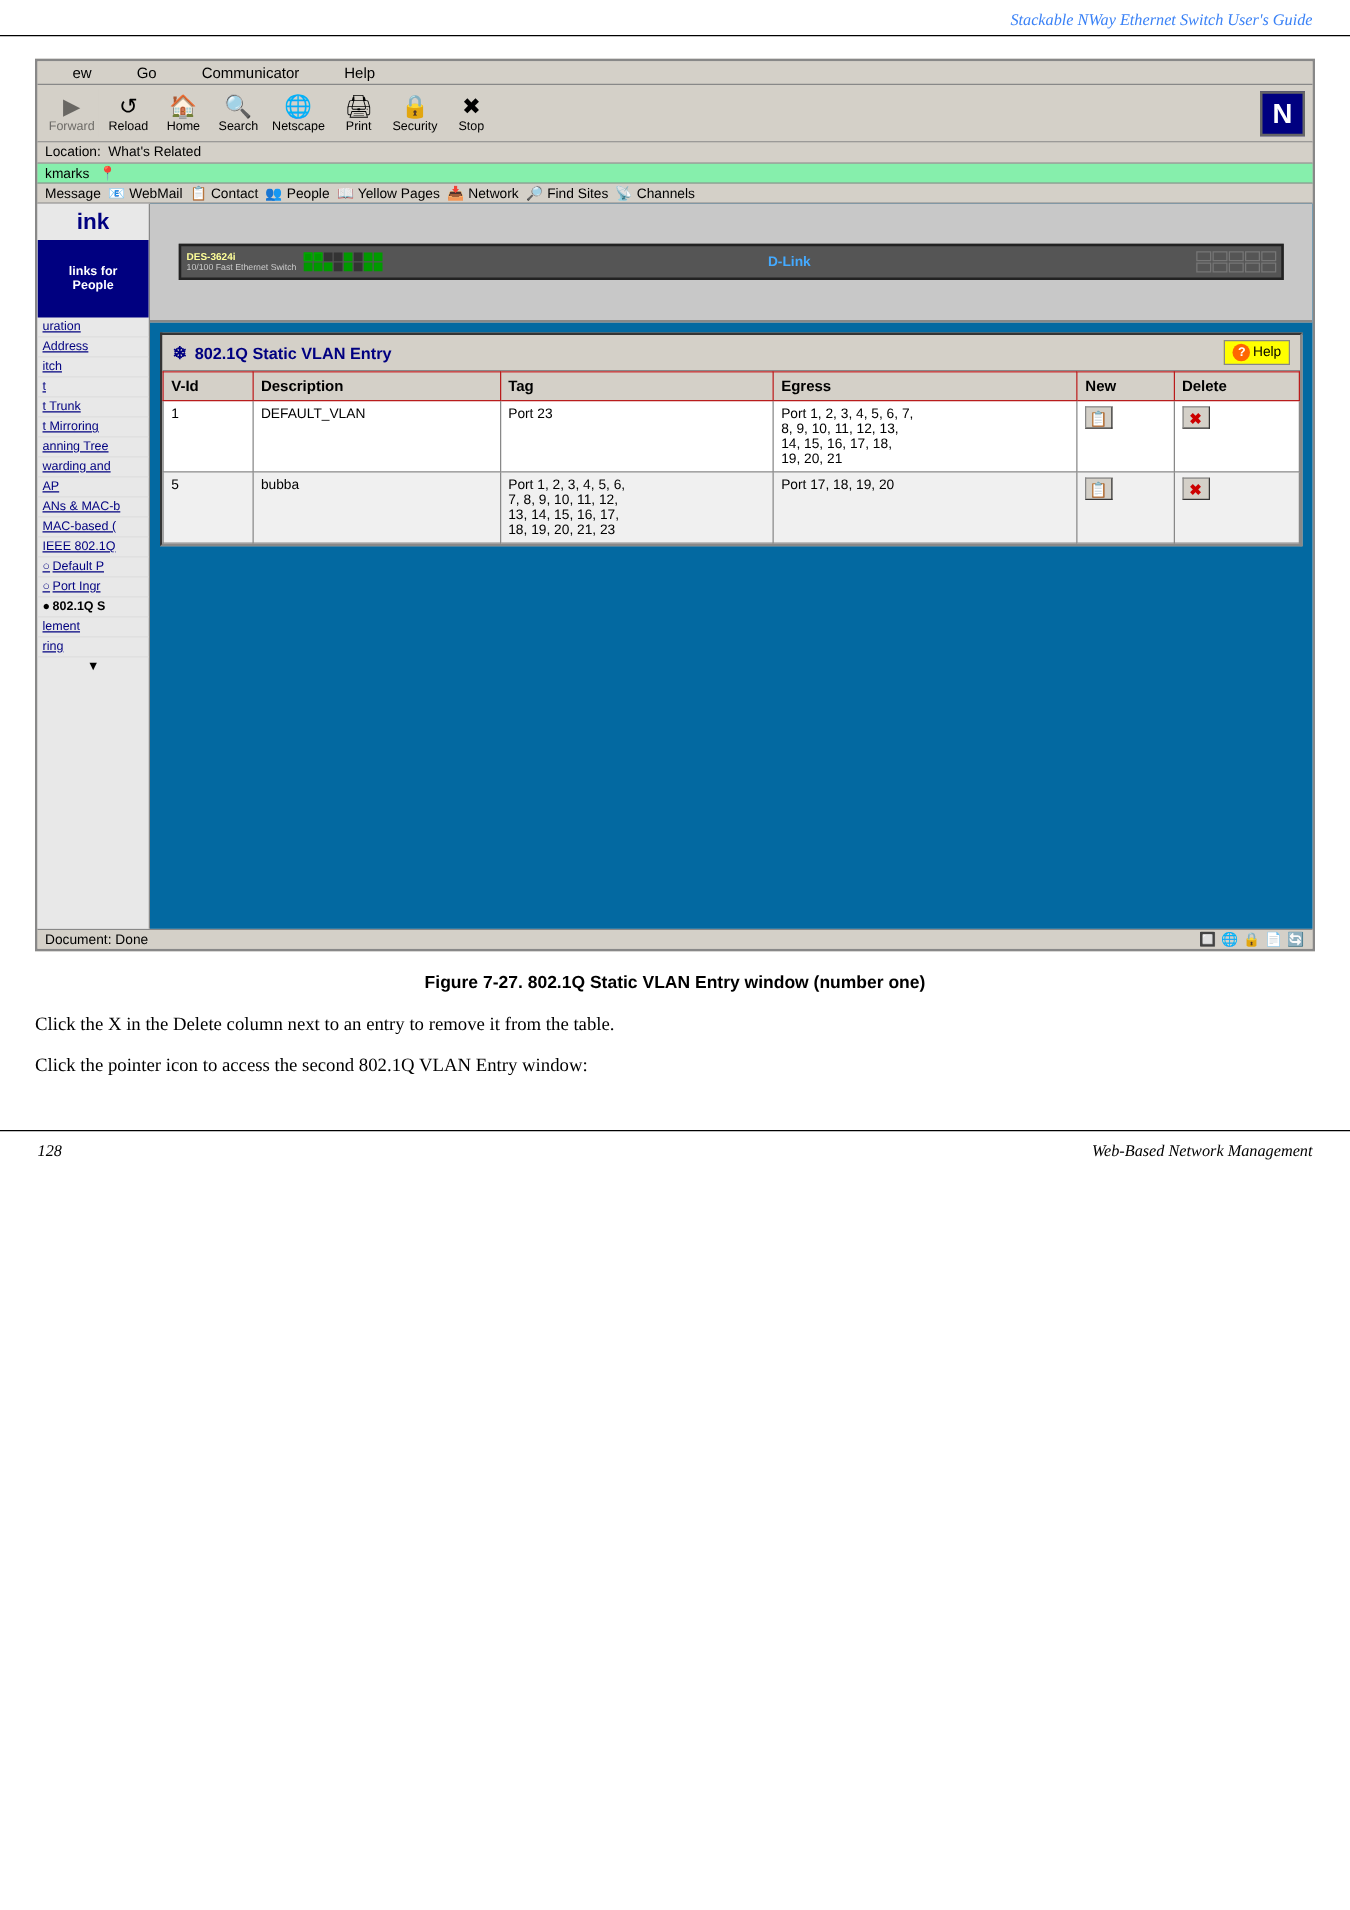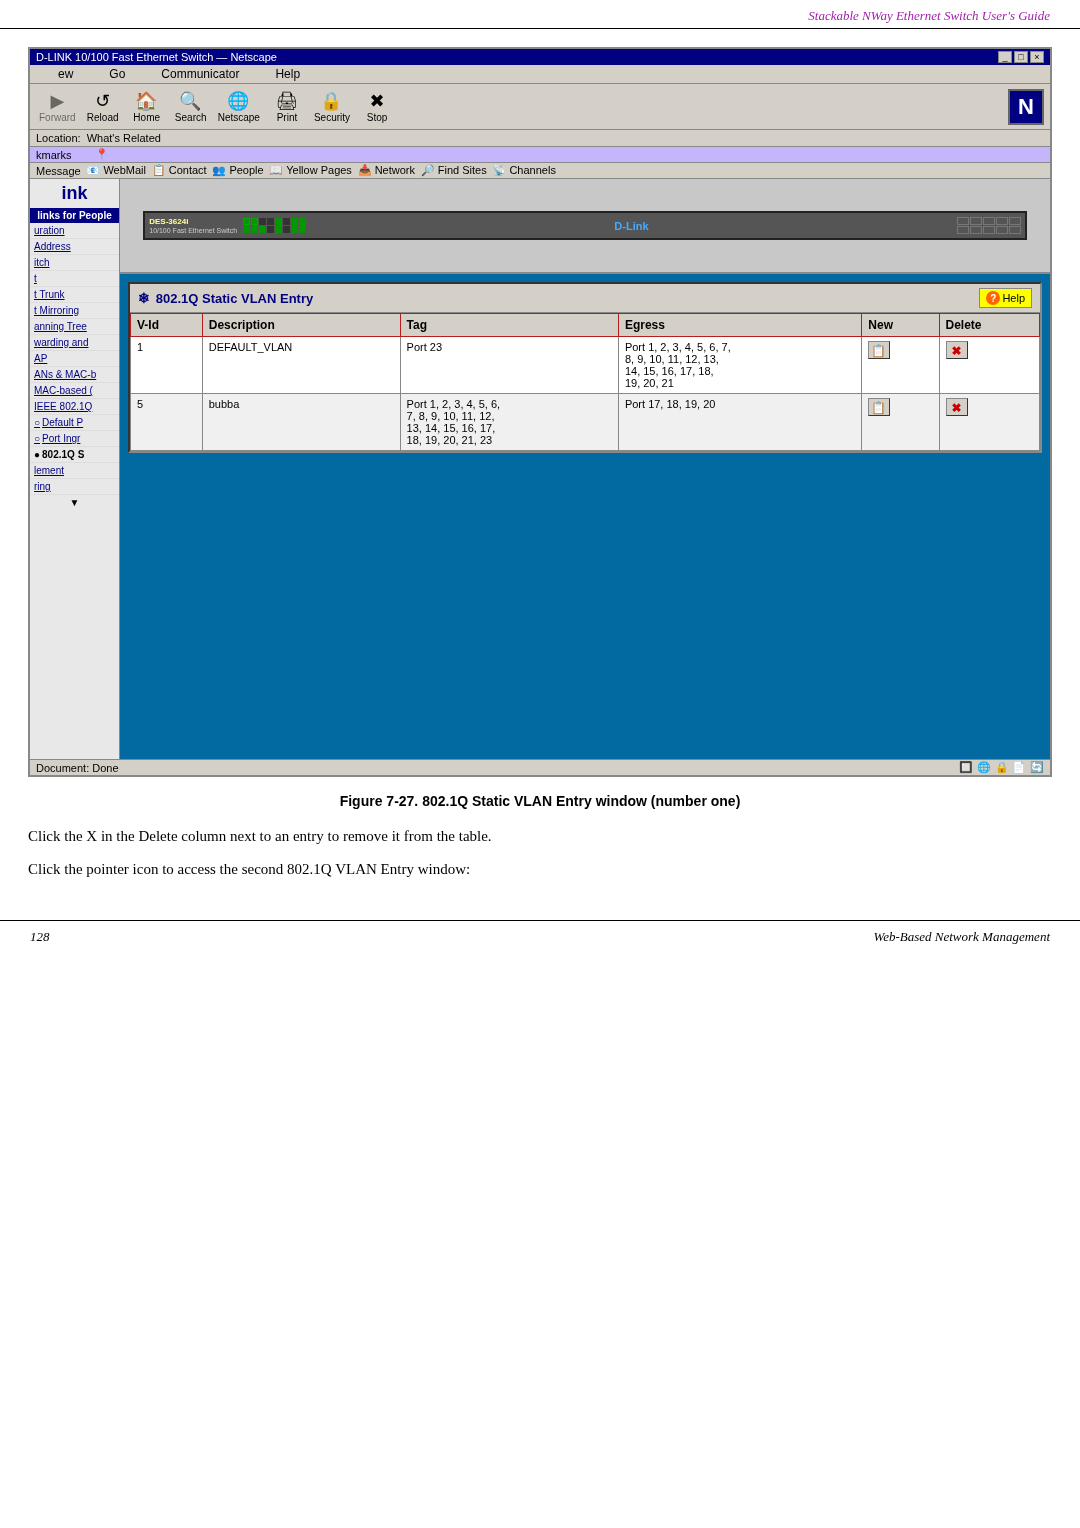--- a/index.html
+++ b/index.html
@@ -11,21 +11,21 @@
       font-size: 15px;
       color: #000;
     }
 
     
     .page-header {
       text-align: right;
       padding: 8px 30px 4px 30px;
       font-size: 13px;
       font-style: italic;
-      color: #a21caf;
+      color: #3b82f6;
       border-bottom: 1px solid #000;
     }
 
     
     .browser-wrapper {
       margin: 18px 28px 0 28px;
       border: 2px solid #888;
       background: #d4d0c8;
     }
 
@@ -129,25 +129,25 @@
       border: 1px inset #888;
       background: #fff;
       font-size: 11px;
       font-family: Arial, sans-serif;
       padding: 1px 3px;
     }
     .location-right { display: flex; gap: 4px; font-size: 11px; }
 
     
     .browser-bookmarks {
-      background: #c4b5fd;
+      background: #86efac;
       padding: 1px 6px;
       display: flex;
       align-items: center;
-      gap: 24px;
+      gap: 8px;
       font-size: 11px;
       font-family: Arial, sans-serif;
       border-bottom: 1px solid #888;
     }
 
     
     .browser-navtabs {
       background: #d4d0c8;
       padding: 1px 6px;
       display: flex;
@@ -172,21 +172,21 @@
       border-right: 1px solid #888;
       font-size: 10px;
       font-family: Arial, sans-serif;
       overflow: hidden;
     }
     .sidebar-header {
       background: #000080;
       color: #fff;
       font-size: 10px;
       text-align: center;
-      padding: 2px;
+      padding: 20px;
       font-weight: bold;
     }
     .sidebar-item {
       padding: 2px 4px;
       font-size: 10px;
       cursor: pointer;
       color: #000080;
       text-decoration: underline;
       border-bottom: 1px solid #ddd;
       white-space: nowrap;
@@ -339,28 +339,20 @@
     }
     .snowflake-icon { color: #000080; font-size: 14px; }
   </style>
 </head>
 <body>
 
 <div class="page-header">Stackable NWay Ethernet Switch User's Guide</div>
 
 <div class="browser-wrapper">
 
-  <div class="browser-titlebar">
-    <span>D-LINK 10/100 Fast Ethernet Switch — Netscape</span>
-    <div class="browser-titlebar-buttons">
-      <div class="browser-titlebar-btn">_</div>
-      <div class="browser-titlebar-btn">□</div>
-      <div class="browser-titlebar-btn">×</div>
-    </div>
-  </div>
 
   <div class="browser-menubar">
     <span>ew</span>
     <span>Go</span>
     <span>Communicator</span>
     <span>Help</span>
   </div>
 
   <div class="browser-toolbar">
     <div class="toolbar-btn disabled">

